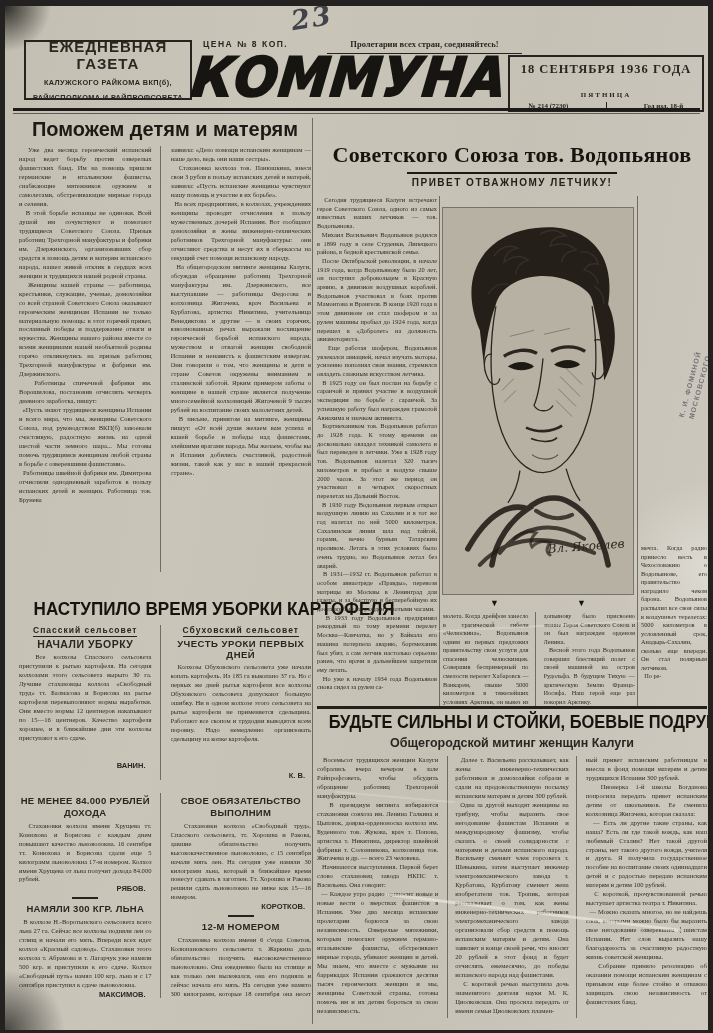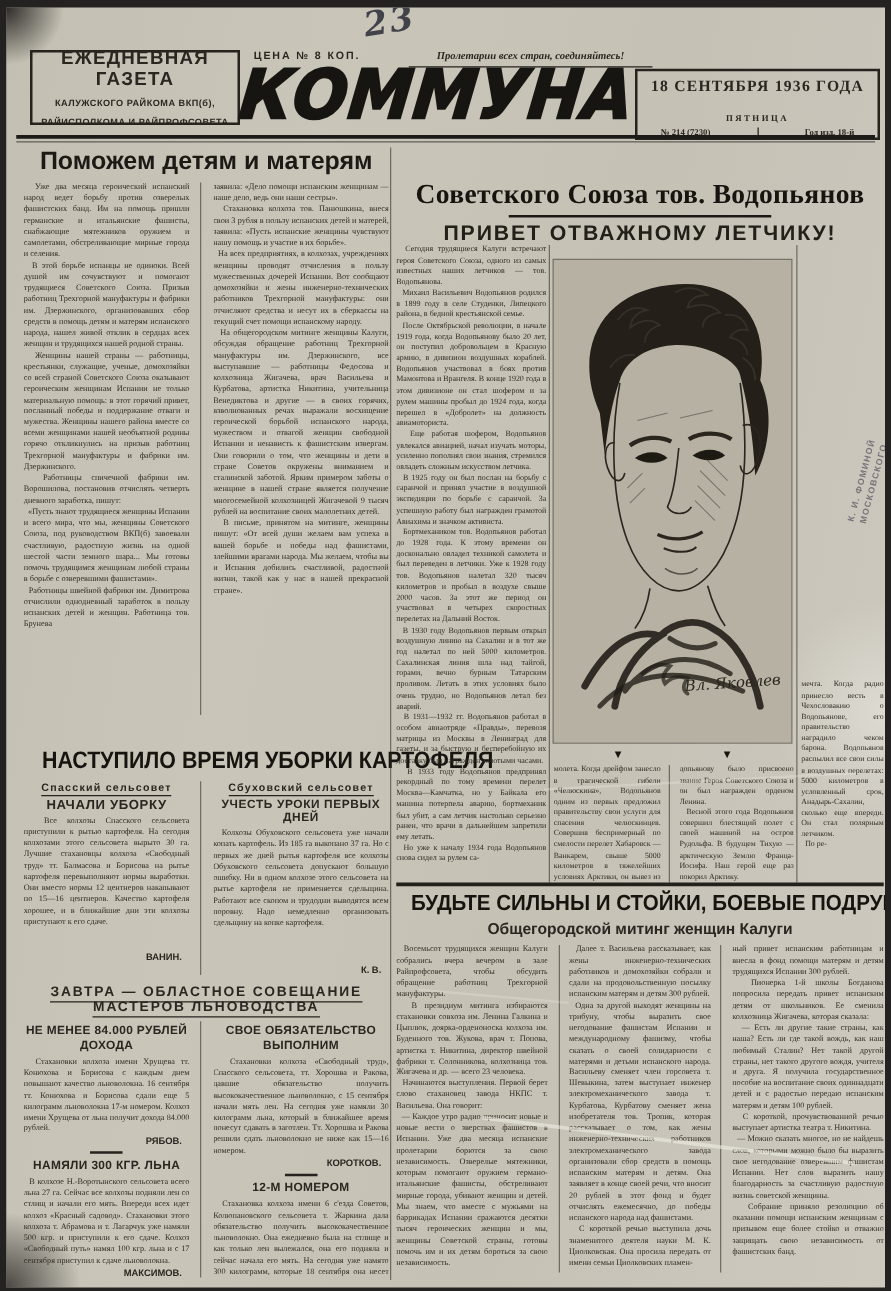--- a/index.html
+++ b/index.html
@@ -17,21 +17,21 @@
     font-size:27px;color:#41424a;transform:rotate(-9deg);font-weight:bold;letter-spacing:2px;}
   
   .nameplate{position:absolute;left:19px;top:34px;width:164px;height:56px;border:2px solid #26231e;
     display:flex;flex-direction:column;justify-content:center;text-align:center;
     font-family:"Liberation Sans",sans-serif;font-weight:bold;}
   .nameplate .l1{font-size:15px;letter-spacing:1px;}
   .nameplate .l2,.nameplate .l3{font-size:7.3px;letter-spacing:.4px;margin-top:6px;}
   .price{position:absolute;left:198px;top:33px;font-family:"Liberation Sans",sans-serif;
     font-weight:bold;font-size:8.5px;letter-spacing:1.5px;}
   .slogan{position:absolute;left:322px;top:33px;width:195px;text-align:center;
-    font-style:italic;font-weight:bold;font-size:8.5px;border-bottom:1px solid #26231e;padding-bottom:4px;}
+    font-weight:bold;font-size:8.5px;border-bottom:1px solid #26231e;padding-bottom:4px;}
   .gztitle{position:absolute;left:188px;top:40px;width:320px;text-align:center;
     font-family:"DejaVu Sans",sans-serif;font-weight:bold;font-style:italic;font-size:51px;
     letter-spacing:1px;color:#171511;-webkit-text-stroke:2px #171511;
     transform:skewX(-6deg) scaleY(1.06);transform-origin:left top;white-space:nowrap;}
   .datebox{position:absolute;left:503px;top:49px;width:192px;height:53px;border:2px solid #26231e;
     text-align:center;font-family:"Liberation Serif",serif;}
   .datebox .d1{font-size:12.5px;font-weight:bold;letter-spacing:1px;margin-top:5px;}
   .datebox .d2{font-size:7px;font-weight:bold;letter-spacing:2px;margin-top:14px;}
   .datebox .d3{font-size:7px;font-weight:bold;margin-top:3px;display:flex;justify-content:space-around;align-items:center;}
   .datebox .vbar{display:inline-block;width:1px;height:8px;background:#26231e;}
@@ -72,21 +72,21 @@
   .flax .col{width:141px;height:205px;overflow:hidden;}
   .flax .col.first{border-right:1px solid rgba(42,37,29,.55);padding-right:8px;width:133px;}
   .flaxhead{text-align:center;font-family:"Liberation Sans",sans-serif;font-weight:bold;
     font-size:9.5px;line-height:1.25;margin:2px 0 3px;letter-spacing:.3px;}
   
   .vodo{position:absolute;left:312px;top:110px;width:390px;}
   .vodo h1{margin:0;text-align:center;font-family:"Liberation Serif",serif;font-weight:bold;
     font-size:22px;line-height:1.18;color:#17140f;letter-spacing:.3px;}
   .vodo .hrule{width:210px;height:2px;background:#1d1a15;margin:4px auto 3px;}
   .vodo .sub{text-align:center;font-family:"Liberation Sans",sans-serif;font-weight:bold;
-    font-size:17px;letter-spacing:1.5px;color:#23201a;}
+    font-size:10px;letter-spacing:1.5px;color:#23201a;}
   .vodobody{position:absolute;left:312px;top:190px;width:390px;height:510px;}
   .vcol-left{position:absolute;left:0;top:0;width:120px;height:510px;}
   .portrait{position:absolute;left:126px;top:12px;width:190px;height:386px;
     background:#b7b2a4;box-shadow:0 0 0 1px rgba(40,35,28,.5);}
   .portrait svg{width:100%;height:100%;display:block;}
   .markers{position:absolute;left:126px;top:402px;width:190px;text-align:center;
     font-size:9px;letter-spacing:38px;color:#17140f;text-indent:38px;}
   .vbelow{position:absolute;left:126px;top:416px;width:192px;height:94px;display:flex;gap:8px;}
   .vbelow .c{width:92px;height:94px;}
   .vbelow .c.first{border-right:1px solid rgba(42,37,29,.55);padding-right:6px;width:86px;}
@@ -163,24 +163,20 @@
       <div class="col">
         <div class="kicker"><span>Сбуховский сельсовет</span></div>
         <div class="subhead2" style="font-size:9.5px">УЧЕСТЬ УРОКИ ПЕРВЫХ ДНЕЙ</div>
         <div class="bodytxt">&nbsp;&nbsp;Колхозы Обуховского сельсовета уже начали копать картофель. Из 185 га выкопано 37 га. Но с первых же дней рытья картофеля все колхозы Обуховского сельсовета допускают большую ошибку. Ни в одном колхозе этого сельсовета на рытье картофеля не применяется сдельщина. Работают все скопом и трудодни выводятся всем поровну. Надо немедленно организовать сдельщину на копке картофеля.</div>
         <div class="sig">К. В.</div>
       </div>
     </div>
   </div>
 
   <div class="flax">
-    <div class="hdr">
-      <span>ЗАВТРА — ОБЛАСТНОЕ СОВЕЩАНИЕ</span><br>
-      <span>МАСТЕРОВ ЛЬНОВОДСТВА</span>
-    </div>
     <div class="cols">
       <div class="col first">
         <div class="flaxhead">НЕ МЕНЕЕ 84.000 РУБЛЕЙ ДОХОДА</div>
         <div class="bodytxt">&nbsp;&nbsp;Стахановки колхоза имени Хрущева тт. Конюхова и Борисова с каждым днем повышают качество льноволокна. 16 сентября тт. Конюхова и Борисова сдали еще 5 килограмм льноволокна 17-м номером. Колхоз имени Хрущева от льна получит дохода 84.000 рублей.</div>
         <div class="sig">РЯБОВ.</div>
         <div class="minirule"></div>
         <div class="flaxhead">НАМЯЛИ 300 КГР. ЛЬНА</div>
         <div class="bodytxt">&nbsp;&nbsp;В колхозе Н.-Воротынского сельсовета всего льна 27 га. Сейчас все колхозы подняли лен со стлищ и начали его мять. Впереди всех идет колхоз «Красный садовод». Стахановки этого колхоза т. Абрамова и т. Лагарчук уже намяли 500 кгр. и приступили к его сдаче. Колхоз «Свободный путь» намял 100 кгр. льна и с 17 сентября приступил к сдаче льноволокна.</div>
         <div class="sig">МАКСИМОВ.</div>
       </div>

